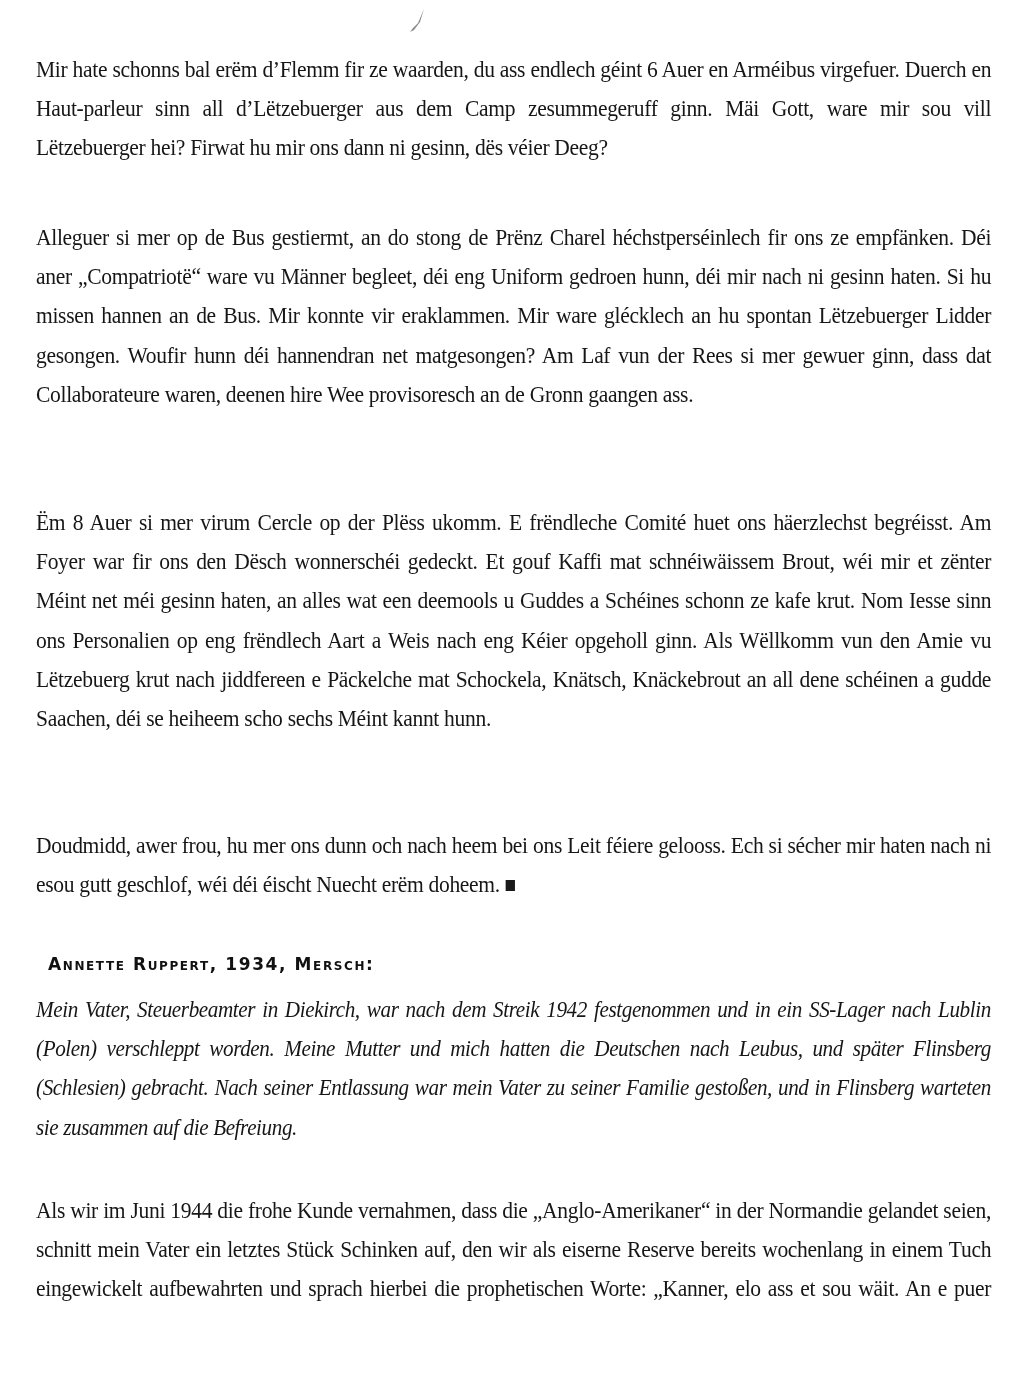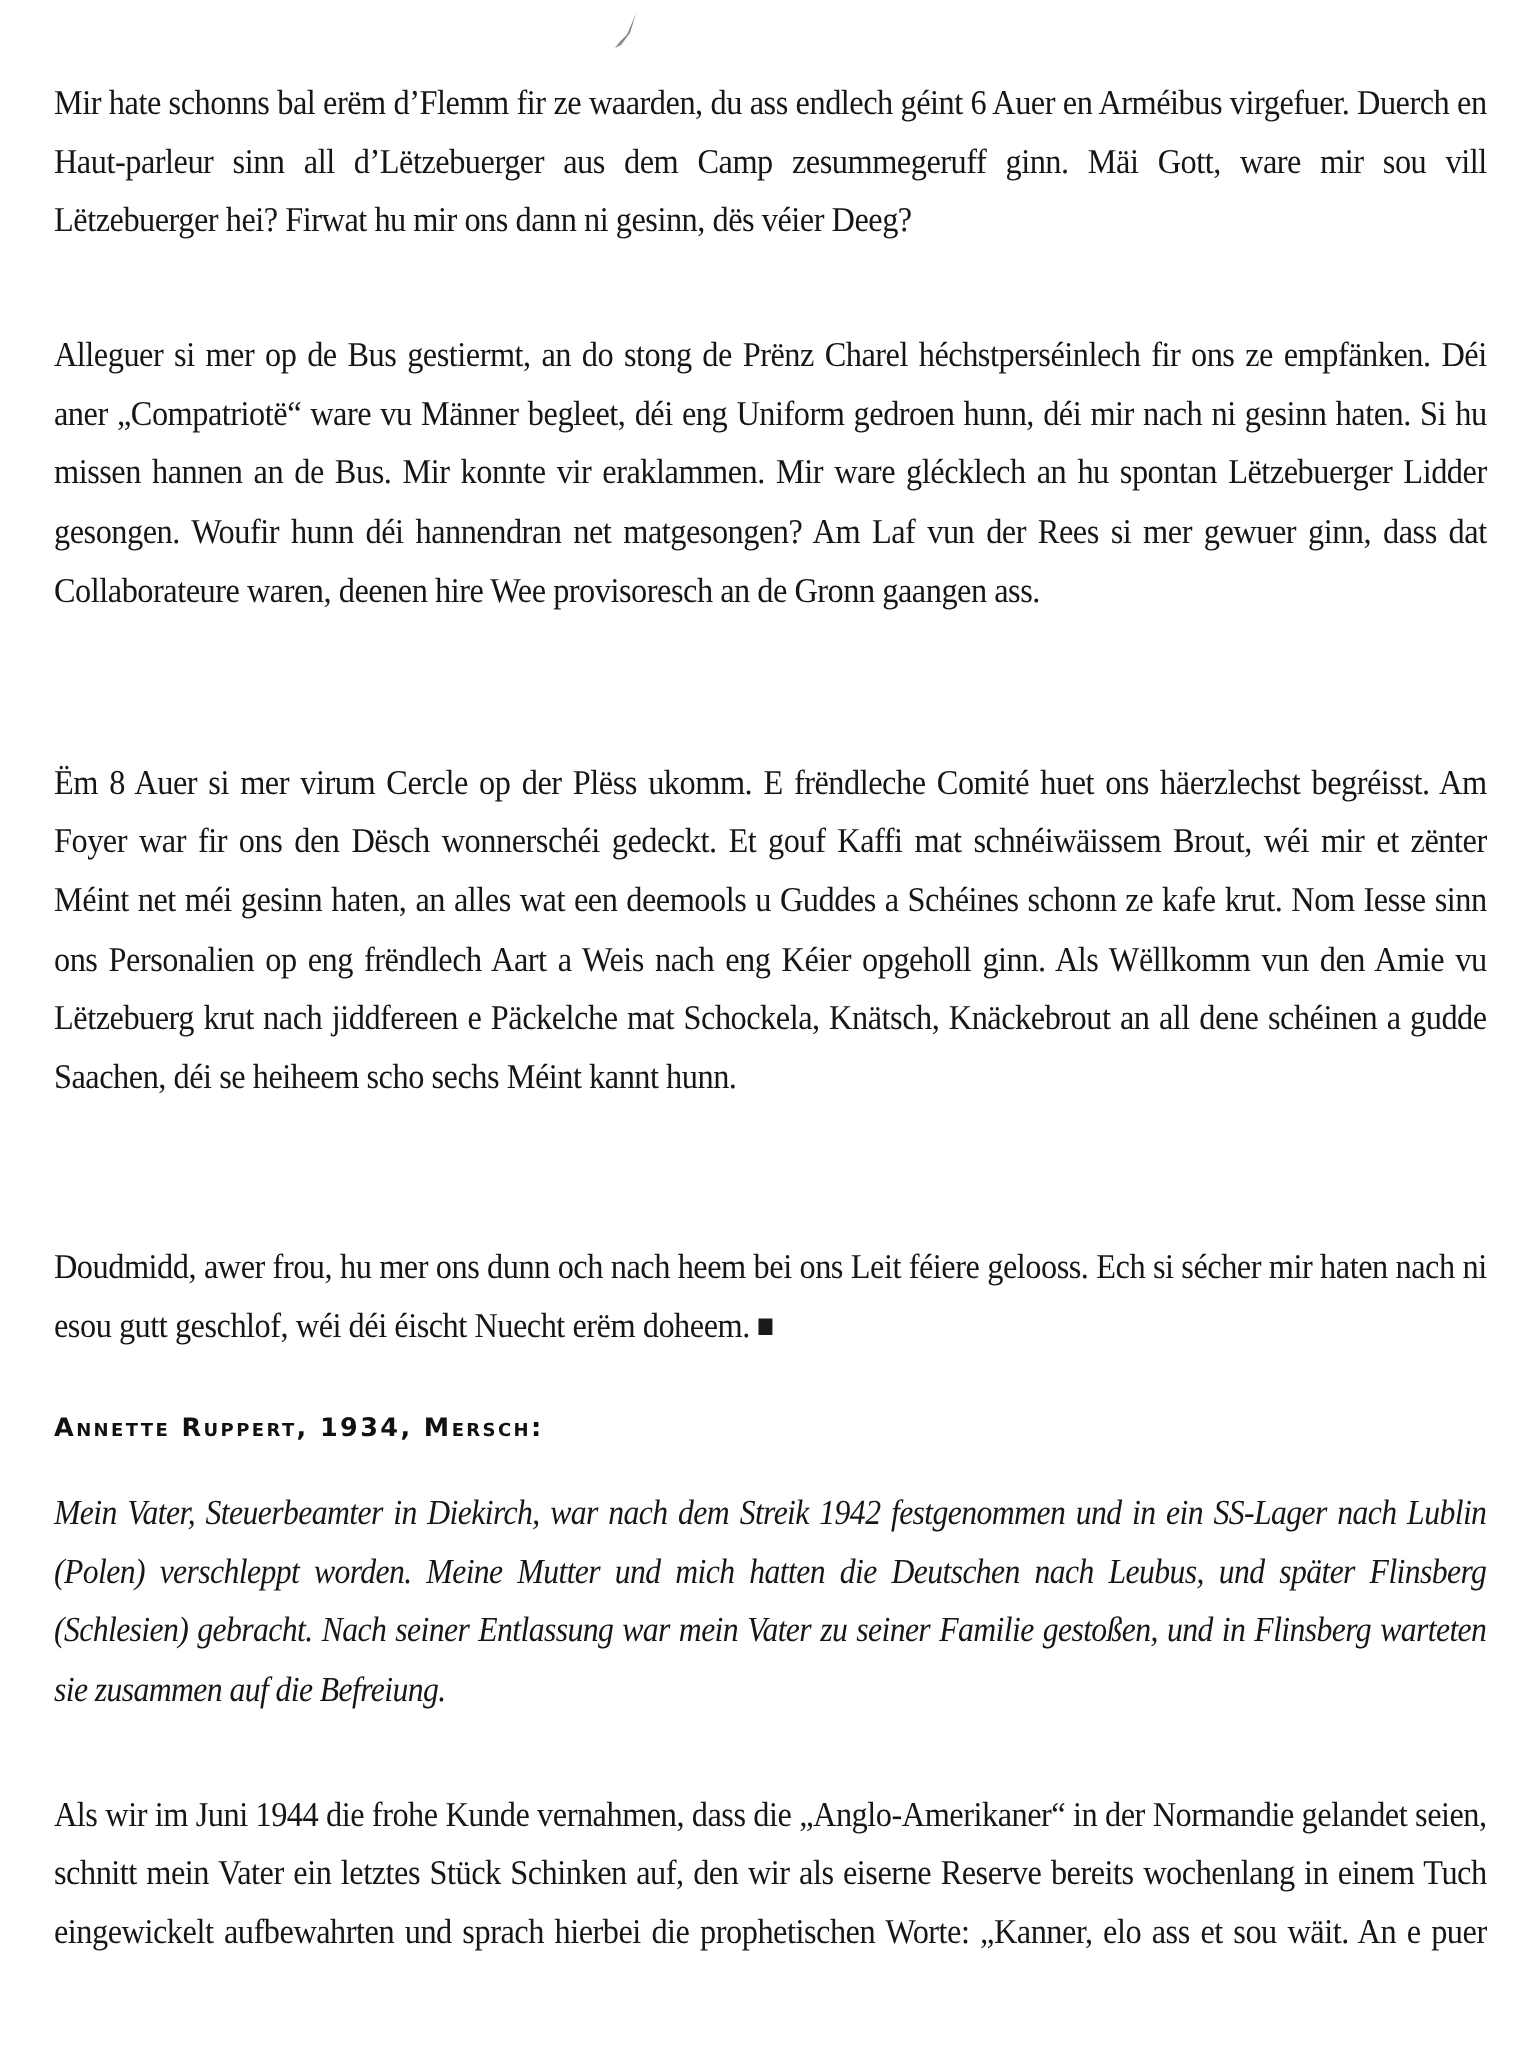--- a/index.html
+++ b/index.html
@@ -15,21 +15,21 @@
     margin: 0; font-size: 23.2px; line-height: 39.2px; text-align: justify;
     letter-spacing: -0.35px; word-spacing: 0px; transform: scaleX(0.93); transform-origin: left top; width: 1027px;
   }
   #p1 { position: absolute; top: 50px; }
   #p2 { position: absolute; top: 218px; }
   #p3 { position: absolute; top: 503px; }
   #p4 { position: absolute; top: 826px; }
   #p5 { position: absolute; top: 1191px; }
   .endmark { display: inline-block; width: 10px; height: 11px; background: #1a1a1a; margin-left: 6px; vertical-align: 1px; }
   h3.name {
-    position: absolute; top: 942px; left: 0; margin: 0;
+    position: absolute; top: 942px; left: 0; margin: 12px;
     font-family: "DejaVu Sans", sans-serif; font-weight: bold; font-size: 17px; letter-spacing: 1.6px;
     font-variant: small-caps; color: #111;
   }
   p.intro {
     position: absolute; top: 990px; margin: 0;
     font-style: italic; font-size: 23.5px; line-height: 39.2px; text-align: justify;
     letter-spacing: -0.45px; transform: scaleX(0.9); transform-origin: left top; width: 1061px;
   }
   p.body.last { text-align-last: justify; }
 </style>

